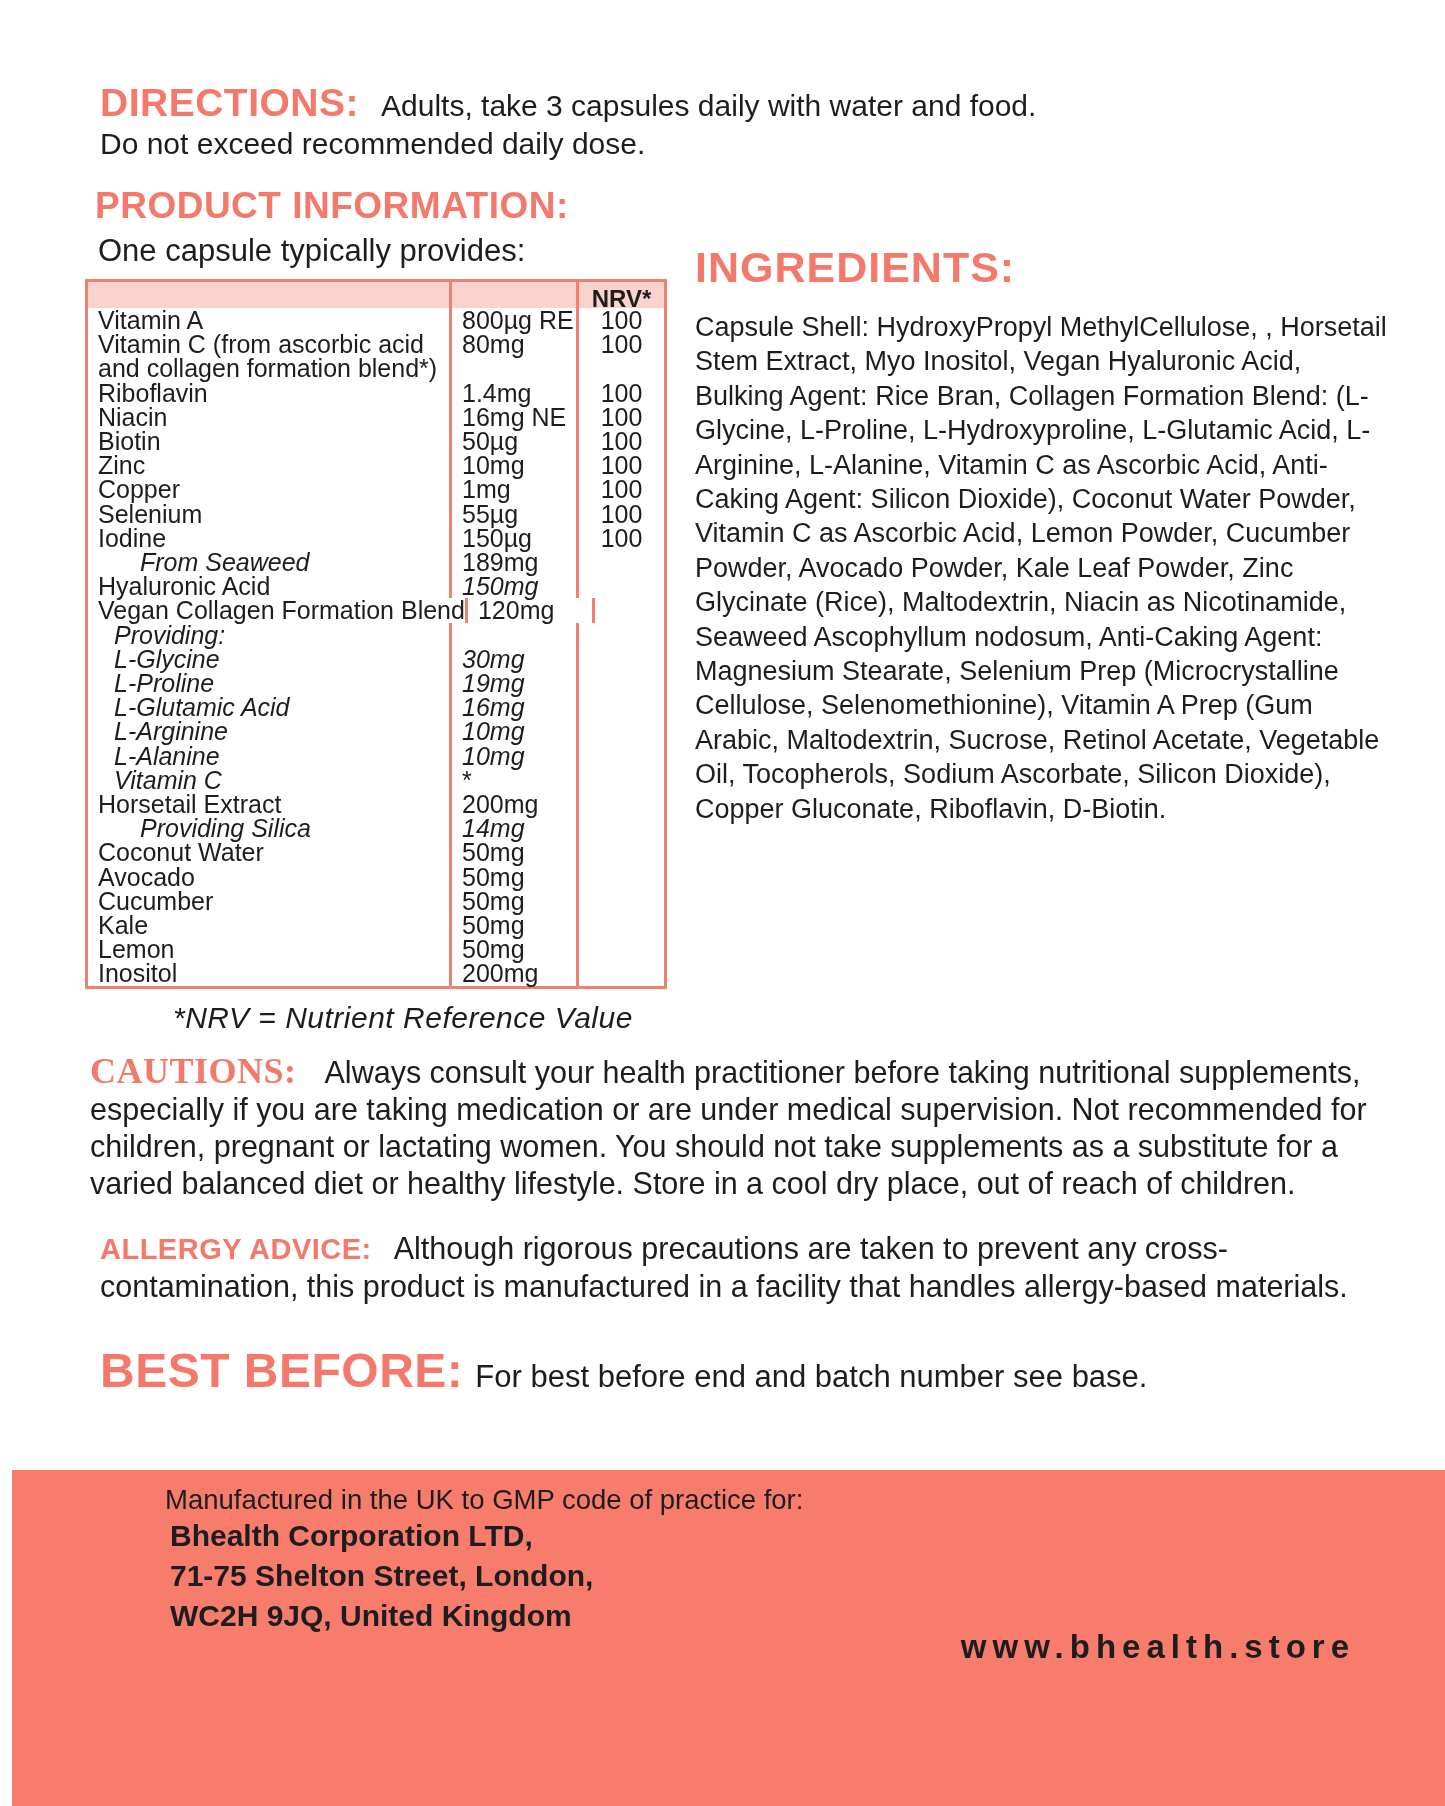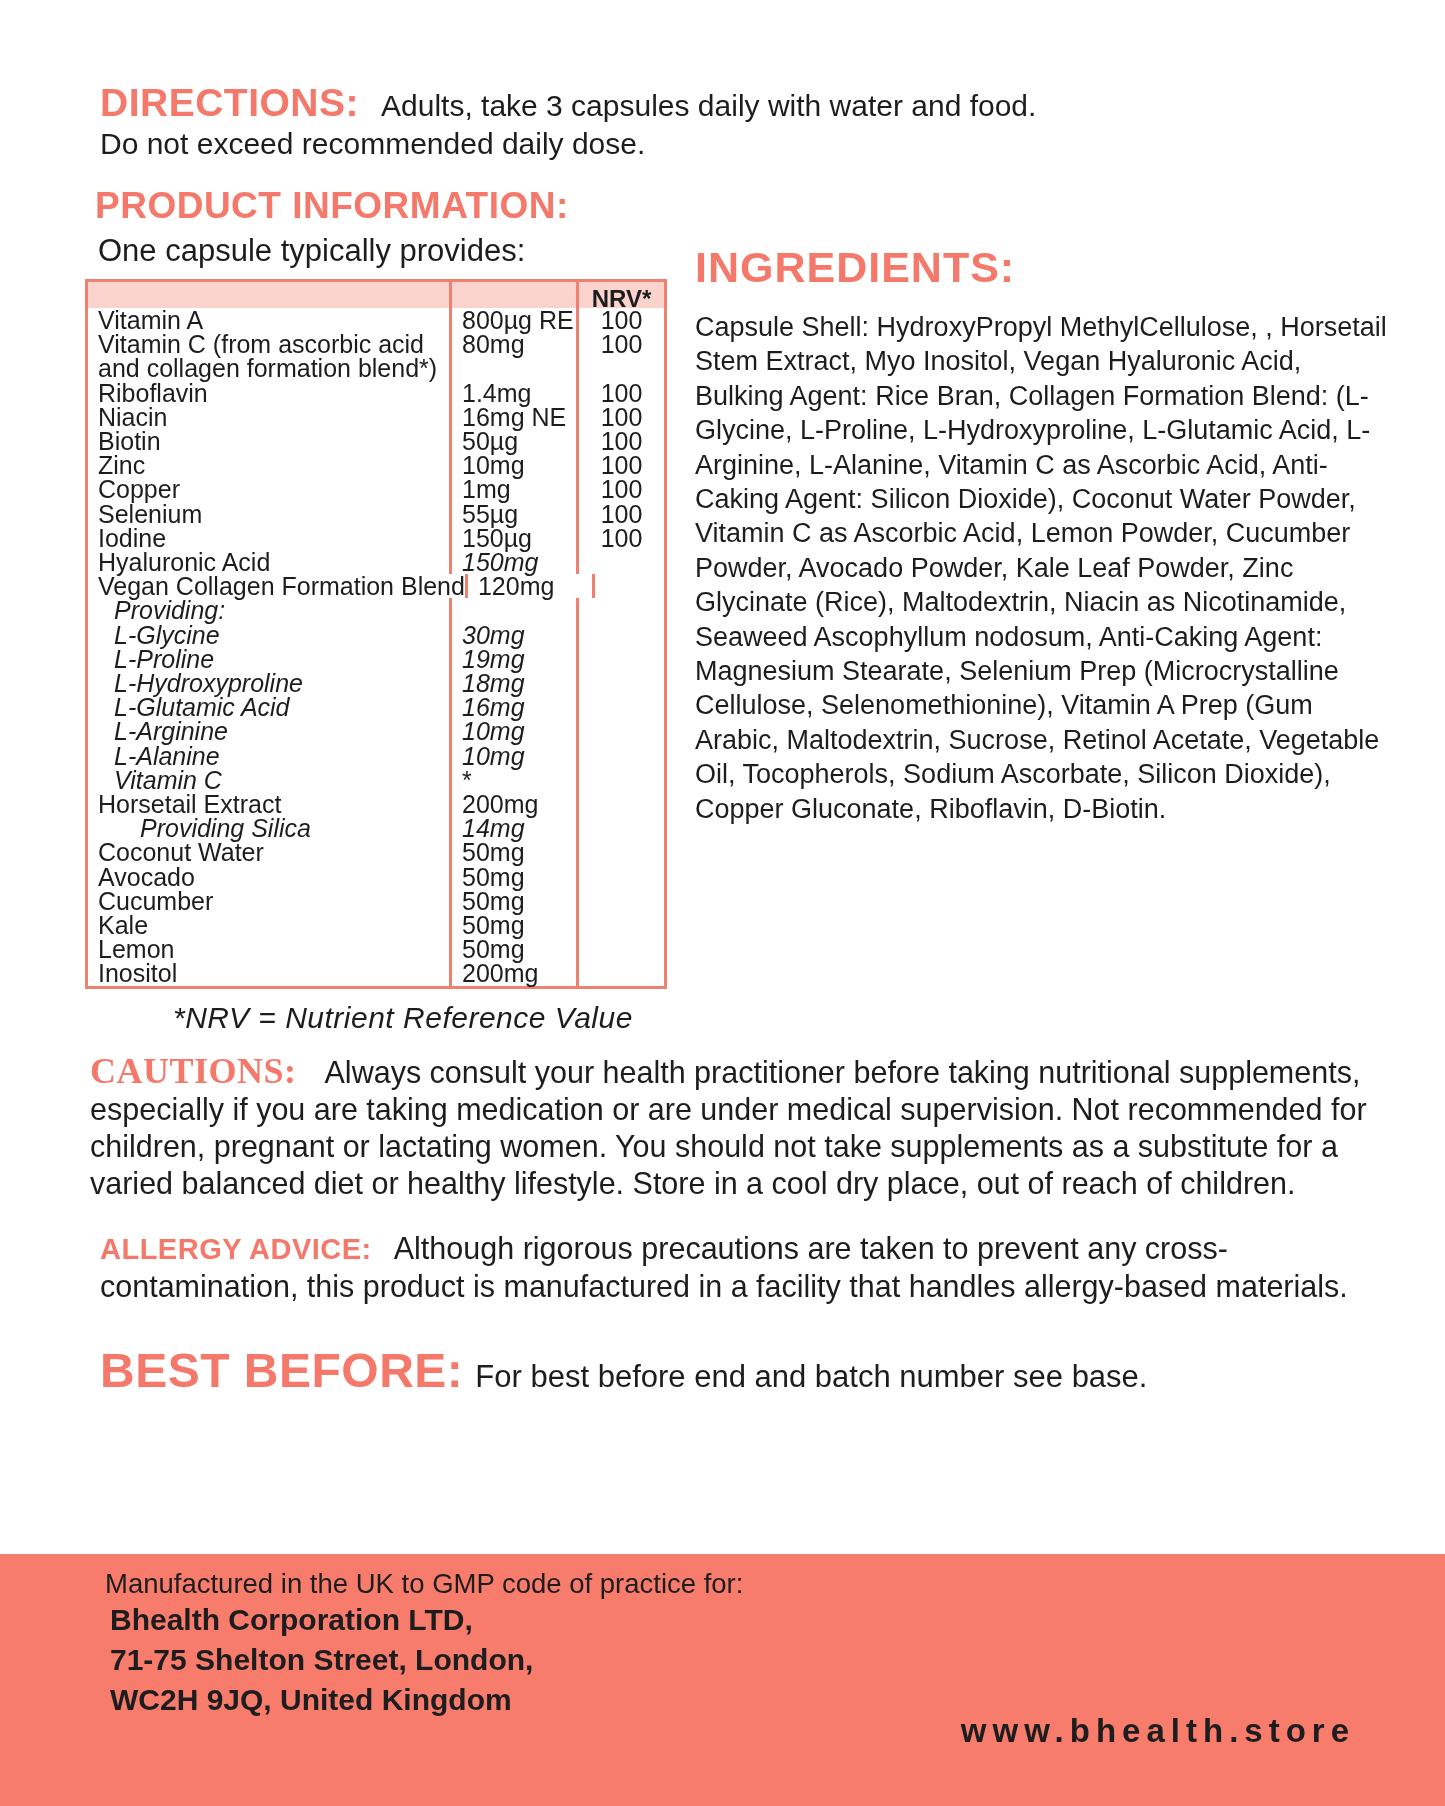--- a/index.html
+++ b/index.html
@@ -37,21 +37,21 @@
   .footnote{font-size:30px;font-style:italic;margin:12px 0 0 88px;letter-spacing:.5px;}
   .right-col{flex:1;padding:12px 0 0 28px;}
   .ing-heading{font-size:43px;font-weight:bold;color:var(--accent);letter-spacing:1px;}
   .ing-text{font-size:27px;line-height:34.4px;margin-top:18px;max-width:700px;}
   .cautions{margin:18px 70px 0 90px;font-size:30.5px;line-height:37px;}
   .cautions .h{font-size:36px;margin-right:28px;font-family:Liberation Serif, serif;}
   .allergy{margin:28px 70px 0 100px;font-size:30.5px;line-height:37px;}
   .allergy .h{font-size:29px;margin-right:22px;}
   .best{margin:38px 70px 0 100px;font-size:31px;}
   .best .h{font-size:48px;margin-right:12px;}
-  .footer{position:absolute;left:0;right:0;bottom:0;height:252px;background:var(--footer-bg);}
+  .footer{position:absolute;left:12px;right:0;bottom:0;height:336px;background:var(--footer-bg);padding-left:48px;}
   .mfg{margin:14px 0 0 105px;font-size:27.5px;}
   .logo{margin:4px 0 0 102px;font-size:68px;font-weight:bold;color:var(--logo-text);letter-spacing:1px;}
   .addr{margin-left:110px;font-weight:bold;font-size:30px;line-height:40px;}
   .website{position:absolute;right:90px;top:158px;font-weight:bold;font-size:33px;letter-spacing:6px;}
 </style>
 </head>
 <body>
 
 <div class="page">
 
@@ -116,20 +116,25 @@
               <div class="cell namec">Selenium</div>
               <div class="cell amt">55µg</div>
               <div class="cell nrvc">100</div>
             </div>
             <div class="t-row">
               <div class="cell namec">Iodine</div>
               <div class="cell amt">150µg</div>
               <div class="cell nrvc">100</div>
             </div>
             <div class="t-row">
+              <div class="cell namec ind2 it">From Seaweed</div>
+              <div class="cell amt">189mg</div>
+              <div class="cell nrvc"></div>
+            </div>
+            <div class="t-row">
               <div class="cell namec">Hyaluronic Acid</div>
               <div class="cell amt it">150mg</div>
               <div class="cell nrvc"></div>
             </div>
             <div class="t-row">
               <div class="cell namec">Vegan Collagen Formation Blend</div>
               <div class="cell amt">120mg</div>
               <div class="cell nrvc"></div>
             </div>
             <div class="t-row">
@@ -138,25 +143,20 @@
               <div class="cell nrvc"></div>
             </div>
             <div class="t-row">
               <div class="cell namec ind1 it">L-Glycine</div>
               <div class="cell amt it">30mg</div>
               <div class="cell nrvc"></div>
             </div>
             <div class="t-row">
               <div class="cell namec ind1 it">L-Proline</div>
               <div class="cell amt it">19mg</div>
-              <div class="cell nrvc"></div>
-            </div>
-            <div class="t-row">
-              <div class="cell namec ind1 it">L-Hydroxyproline</div>
-              <div class="cell amt it">18mg</div>
               <div class="cell nrvc"></div>
             </div>
             <div class="t-row">
               <div class="cell namec ind1 it">L-Glutamic Acid</div>
               <div class="cell amt it">16mg</div>
               <div class="cell nrvc"></div>
             </div>
             <div class="t-row">
               <div class="cell namec ind1 it">L-Arginine</div>
               <div class="cell amt it">10mg</div>

